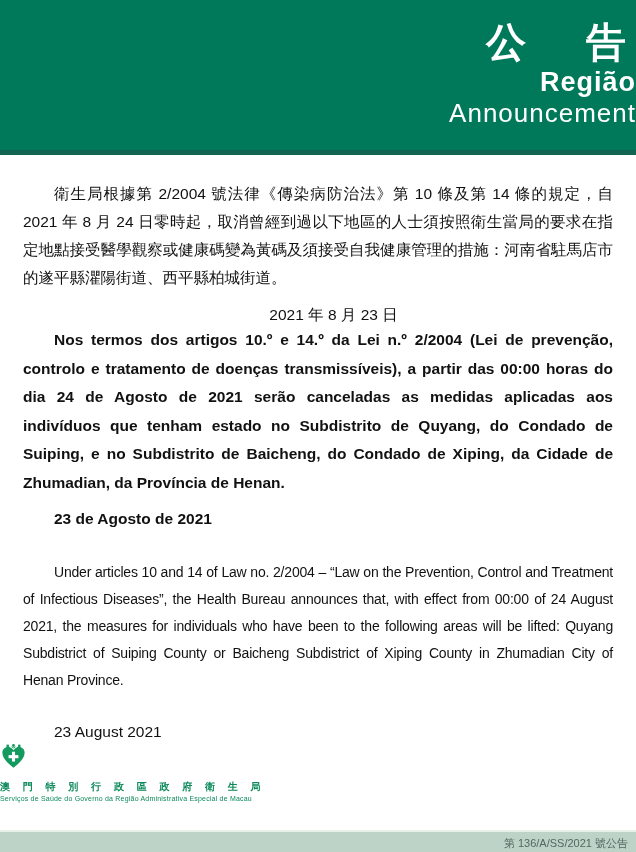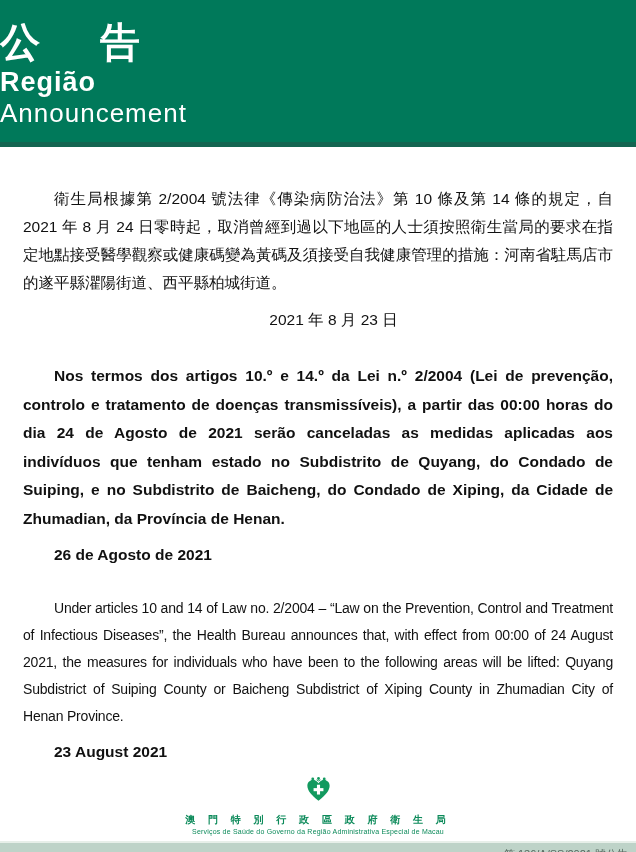--- a/index.html
+++ b/index.html
@@ -15,22 +15,22 @@
     overflow: hidden;
     display: flex;
     flex-direction: column;
   }
 
   
   .banner {
     flex: 0 0 auto;
     background: var(--banner-green, #00795a);
     border-bottom: 5px solid var(--banner-edge, #136551);
-    text-align: left;
-    padding: 20px 0 12px 0;
+    text-align: right;
+    padding: 20px 0 20px 0;
     color: #ffffff;
   }
   .banner .title-zh {
     font-size: 40px;
     font-weight: bold;
     letter-spacing: 10px;
     line-height: 44px;
   }
   .banner .title-pt {
     font-size: 27px;
@@ -43,70 +43,67 @@
     font-size: 26px;
     font-weight: normal;
     line-height: 30px;
     letter-spacing: 1px;
     margin-bottom: 2px;
   }
 
   
   .content {
     flex: 0 0 auto;
-    padding: 13px 23px;
+    padding: 0 23px;
     color: #111111;
   }
   .para {
     text-align: justify;
     text-indent: 31px;
   }
   .para-zh {
     margin-top: 25px;
     font-size: 15.5px;
     line-height: 28px;
     font-family: "Liberation Sans", "DejaVu Sans", sans-serif;
   }
   .date-zh {
     margin-top: 13px;
     font-size: 15.5px;
     text-indent: 31px;
     text-align: center;
   }
   .para-pt {
-    margin-top: 31px;
     font-size: 15.5px;
     line-height: 28.5px;
     font-weight: bold;
   }
   .date-pt {
     margin-top: 13px;
     font-size: 15.5px;
     font-weight: bold;
     text-indent: 31px;
   }
   .para-en {
     margin-top: 31px;
     font-size: 14px;
     line-height: 27px;
     letter-spacing: -0.2px;
   }
   .date-en {
-    margin-top: 13px;
+    margin-top: 29px;
     font-size: 15.5px;
     text-indent: 31px;
-    font-weight: bold;
   }
 
   
   .logo-block {
     margin-top: auto;   
     flex: 0 0 auto;
-    text-align: center;
-    padding-bottom: 6px;
+    padding-bottom: 28px;
   }
   .logo-mark { display: inline-block; width: 27px; height: 32px; }
   .logo-org-zh {
     margin-top: 3px;
     font-size: 10px;
     letter-spacing: 5px;
     color: var(--logo-text-green, #0c8a5a);
     font-weight: bold;
   }
   .logo-org-pt {
@@ -138,21 +135,21 @@
     <div class="title-zh">公　告</div>
     <div class="title-pt">Região</div>
     <div class="title-en">Announcement</div>
   </div>
 
   <div class="content">
     <p class="para para-zh">衛生局根據第 2/2004 號法律《傳染病防治法》第 10 條及第 14 條的規定，自 2021 年 8 月 24 日零時起，取消曾經到過以下地區的人士須按照衛生當局的要求在指定地點接受醫學觀察或健康碼變為黃碼及須接受自我健康管理的措施：河南省駐馬店市的遂平縣灈陽街道、西平縣柏城街道。</p>
     <p class="date-zh">2021 年 8 月 23 日</p>
 
     <p class="para para-pt">Nos termos dos artigos 10.º e 14.º da Lei n.º 2/2004 (Lei de prevenção, controlo e tratamento de doenças transmissíveis), a partir das 00:00 horas do dia 24 de Agosto de 2021 serão canceladas as medidas aplicadas aos indivíduos que tenham estado no Subdistrito de Quyang, do Condado de Suiping, e no Subdistrito de Baicheng, do Condado de Xiping, da Cidade de Zhumadian, da Província de Henan.</p>
-    <p class="date-pt">26 de Agosto de 2021</p>
+    <p class="date-pt">23 de Agosto de 2021</p>
 
     <p class="para para-en">Under articles 10 and 14 of Law no. 2/2004 – “Law on the Prevention, Control and Treatment of Infectious Diseases”, the Health Bureau announces that, with effect from 00:00 of 24 August 2021, the measures for individuals who have been to the following areas will be lifted: Quyang Subdistrict of Suiping County or Baicheng Subdistrict of Xiping County in Zhumadian City of Henan Province.</p>
     <p class="date-en">23 August 2021</p>
   </div>
 
   <div class="logo-block">
     <span class="logo-mark">
       <svg viewBox="0 0 40 38" width="27" height="32" xmlns="http://www.w3.org/2000/svg">
 
         <path d="M20 35 C9.5 27 3.5 19.8 3.5 12.8 C3.5 7.4 7.6 4.2 12.2 4.2 C15.5 4.2 18.3 6.1 20 9 C21.7 6.1 24.5 4.2 27.8 4.2 C32.4 4.2 36.5 7.4 36.5 12.8 C36.5 19.8 30.5 27 20 35 Z" fill="#129a5f"></path>

